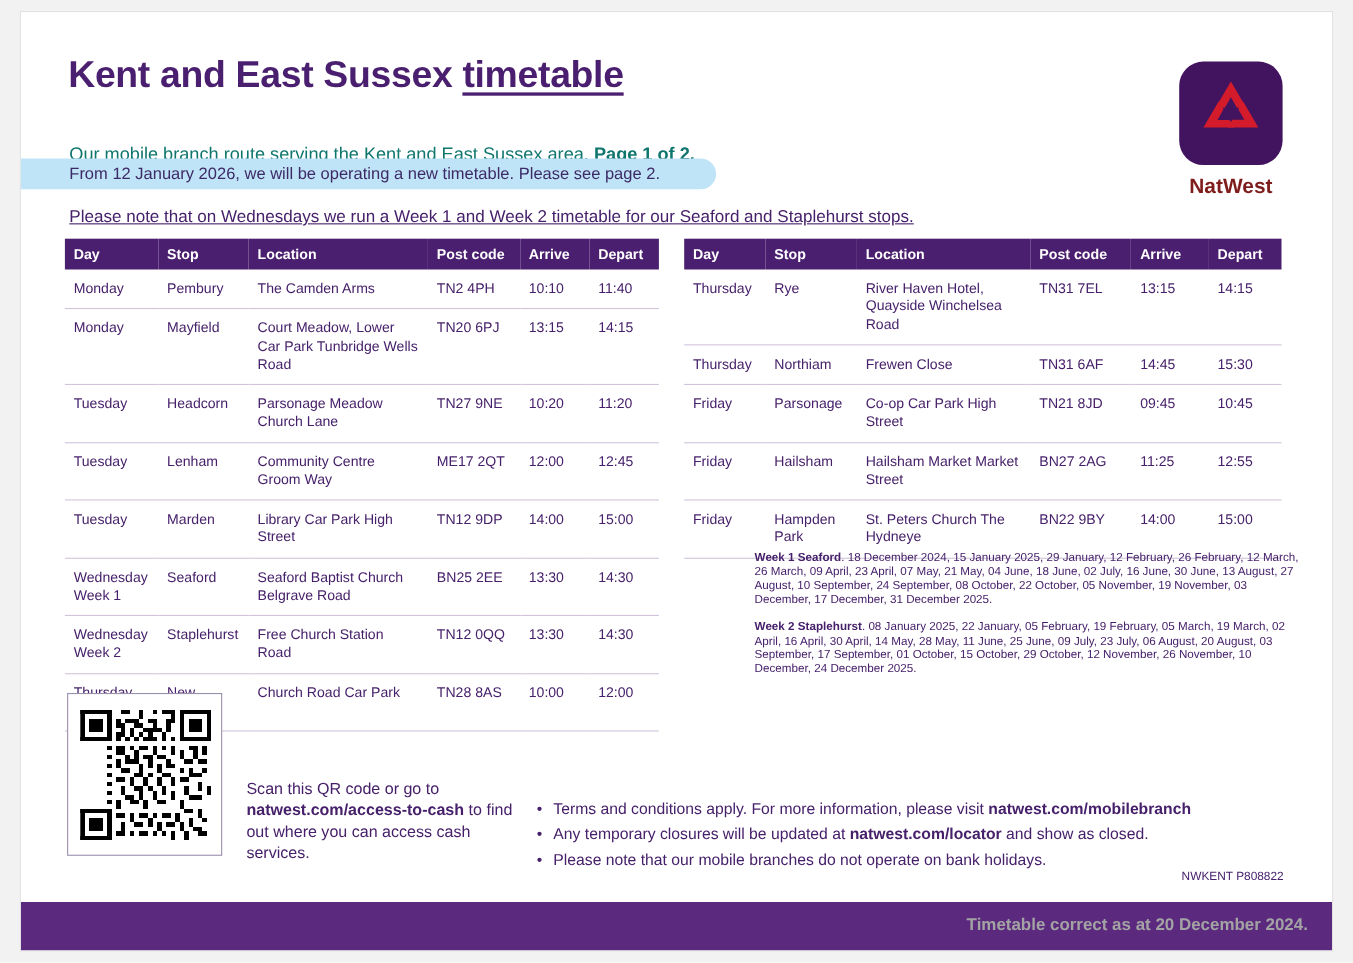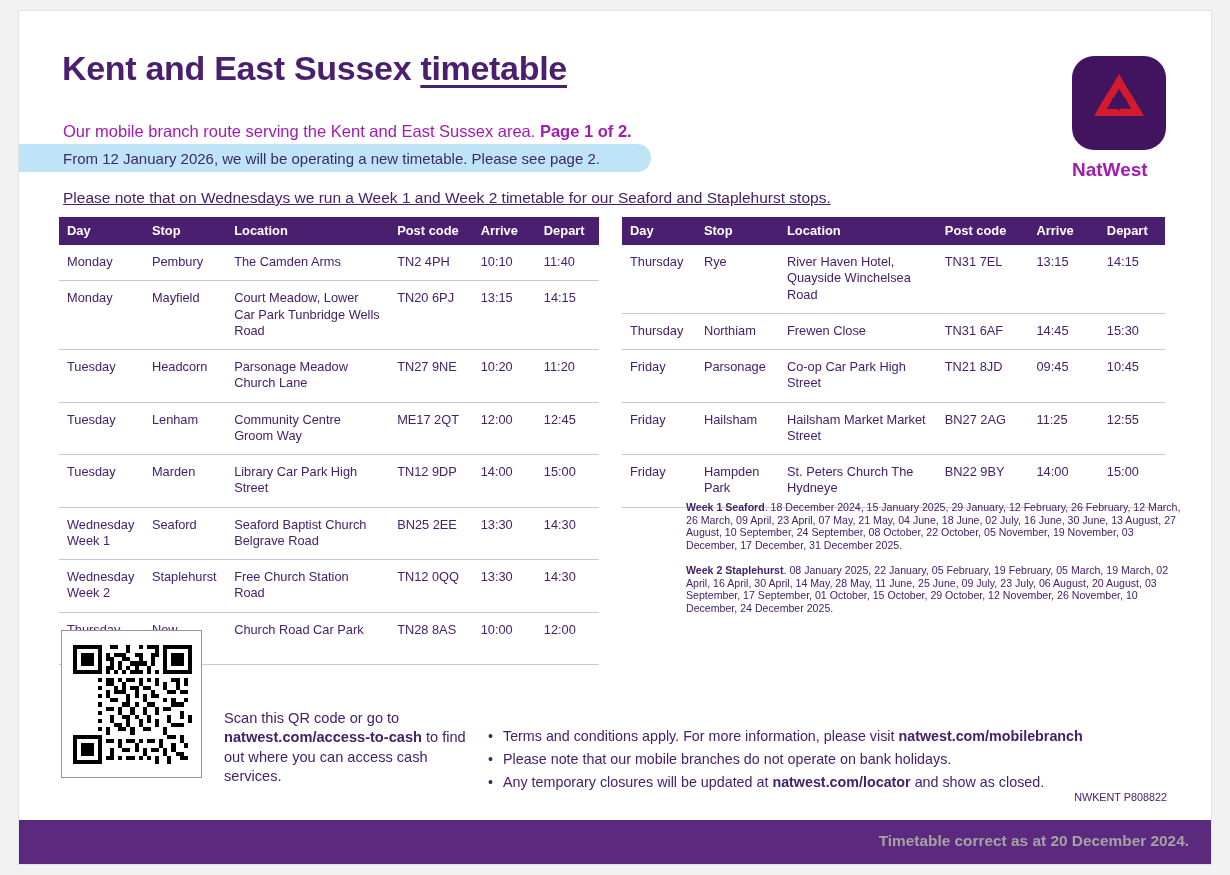--- a/index.html
+++ b/index.html
@@ -35,23 +35,23 @@
     font-size: 34px;
     font-weight: bold;
     letter-spacing: -0.3px;
     color: #4b1f6f;
     white-space: nowrap;
   }
   .title .under { text-decoration: underline; text-decoration-thickness: 3px; text-underline-offset: 5px; }
   .subtitle {
     position: absolute;
     left: 44px;
-    top: 111px;
+    top: 120px;
     font-size: 16.5px;
-    color: #a21caf;
+    color: #0f766e;
     white-space: nowrap;
   }
   .subtitle b { font-weight: bold; }
   .banner {
     position: absolute;
     left: 0;
     top: 133px;
     width: 632px;
     height: 28px;
     background: #bfe3f7;
@@ -83,23 +83,24 @@
     width: 94px;
     height: 94px;
     background: #42145f;
     border-radius: 22px;
   }
   .logo-word {
     position: absolute;
     left: 1053px;
     top: 148px;
     width: 94px;
+    text-align: center;
     font-size: 19px;
     font-weight: bold;
-    color: #a21caf;
+    color: #7f1d1d;
   }
   .logo-svg { position: absolute; left: 14px; top: 14px; }
 
   
   table { border-collapse: collapse; }
   .tbl {
     position: absolute;
     font-size: 12.8px;
   }
   .tbl-left { left: 40px; top: 206px; width: 540px; }
@@ -530,22 +531,22 @@
     </div>
     <div class="qr-text">
       <span>Scan this QR code or go to</span>
       <b>natwest.com/access-to-cash</b>
       <span>to find out where you can access cash services.</span>
     </div>
 
     <div class="bullets">
       <ul>
         <li><span>Terms and conditions apply. For more information, please visit </span><b>natwest.com/mobilebranch</b><span></span></li>
+        <li><span>Any temporary closures will be updated at </span><b>natwest.com/locator</b><span> and show as closed.</span></li>
         <li><span>Please note that our mobile branches do not operate on bank holidays.</span></li>
-        <li><span>Any temporary closures will be updated at </span><b>natwest.com/locator</b><span> and show as closed.</span></li>
       </ul>
     </div>
 
     <div class="code">NWKENT P808822</div>
 
     <div class="footer">
       <span>Timetable correct as at 20 December 2024.</span>
     </div>
 
   </div>

